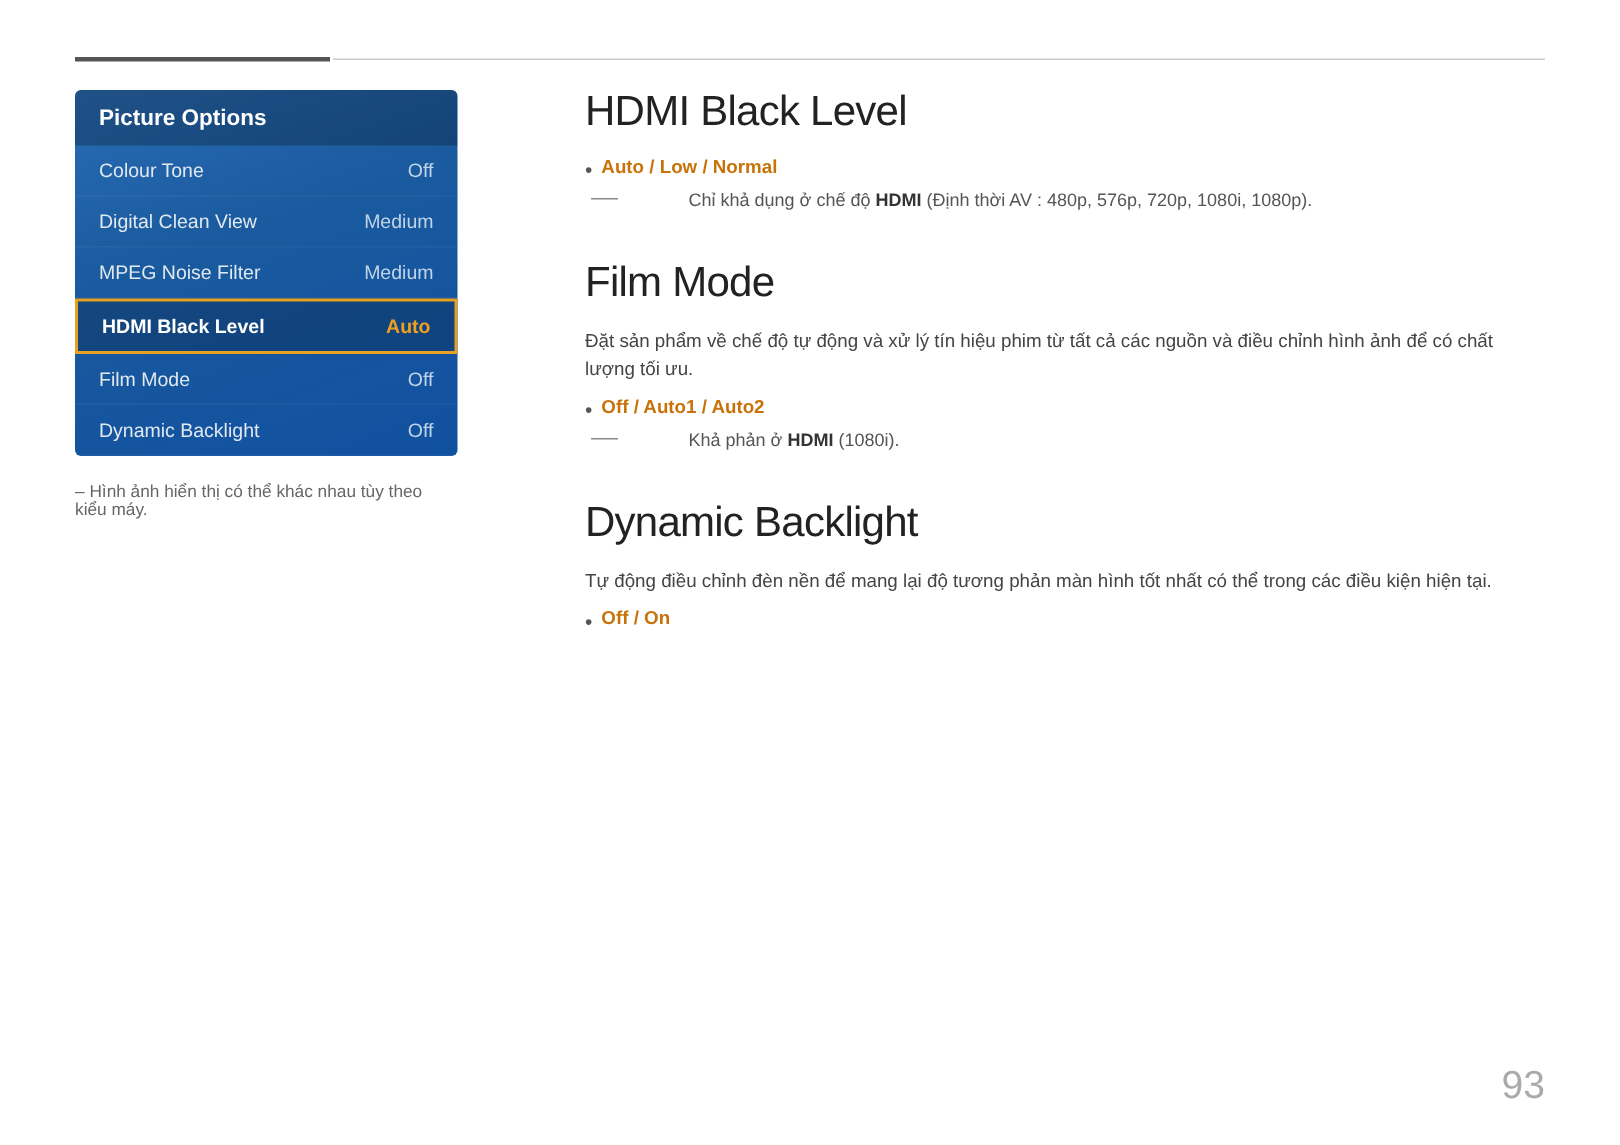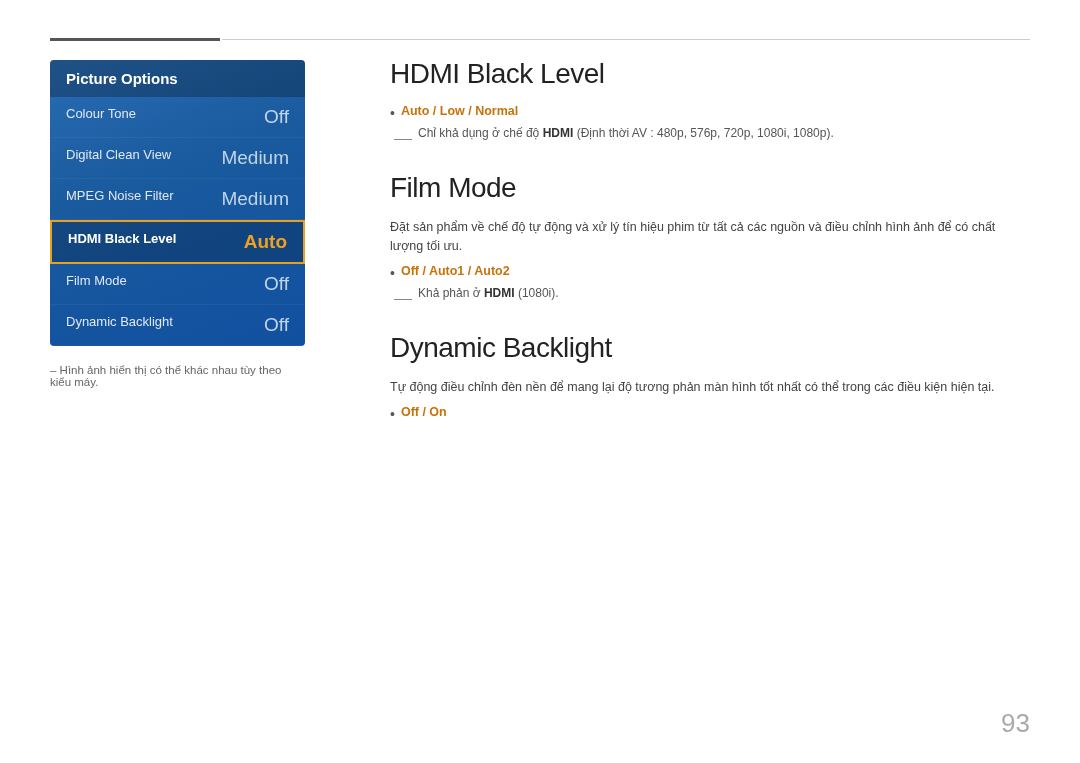--- a/index.html
+++ b/index.html
@@ -75,21 +75,21 @@
       color: #e0e8f0;
     }
 
     .sidebar-item.active .item-label {
       color: #fff;
       font-weight: bold;
     }
 
     .sidebar-item .item-value {
       color: #c0d4e8;
-      font-size: 19px;
+      font-size: 13px;
     }
 
     .sidebar-item.active .item-value {
       color: #f0a020;
       font-weight: bold;
     }
 
     .sidebar-footnote {
       margin-top: 18px;
       font-size: 11.5px;
@@ -147,25 +147,26 @@
       font-weight: bold;
     }
 
     .highlight-bold {
       font-weight: bold;
       color: #333;
     }
 
     .sub-note {
       display: flex;
-      align-items: flex-end;
+      align-items: flex-start;
       margin-top: 4px;
       font-size: 12px;
       color: #555;
       padding-left: 4px;
+      gap: 41px;
     }
 
     .divider-line {
       width: 18px;
       height: 1px;
       background: #888;
       display: inline-block;
       vertical-align: middle;
       margin-right: 6px;
       margin-top: 6px;

